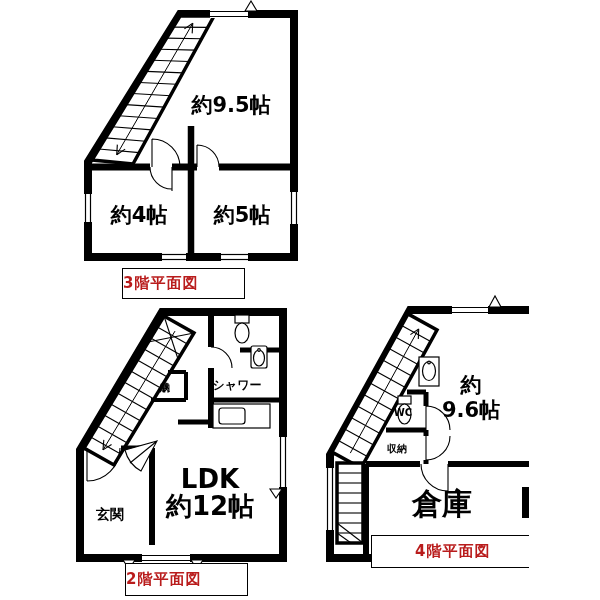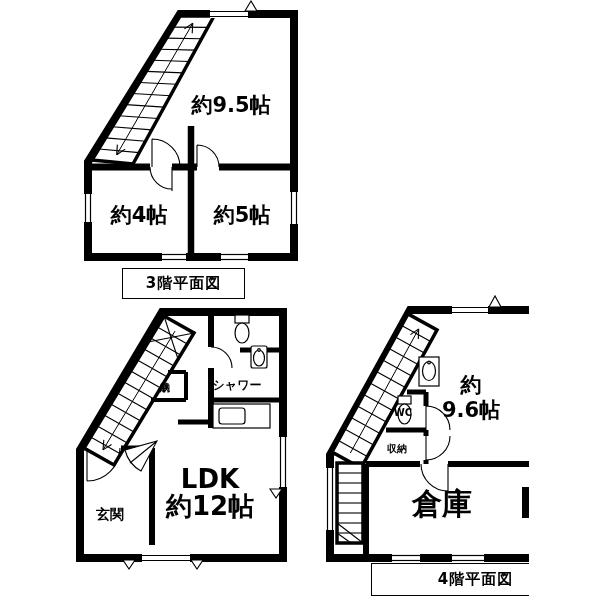--- a/index.html
+++ b/index.html
@@ -15,22 +15,22 @@
   .tri{fill:#fff;stroke:#000;stroke-width:1.1;}
   text{font-family:"DejaVu Sans",sans-serif;font-weight:bold;fill:#000;text-anchor:middle;}
   .f23{font-size:21px;}
   .f26{font-size:26px;}
   .f30{font-size:30px;}
   .f14{font-size:14px;}
   .f12{font-size:12px;}
   .f10{font-size:10px;}
   .vert{writing-mode:vertical-rl;text-orientation:upright;text-anchor:start;}
   .title-box{position:absolute;border:1.6px solid #000;background:#fff;
-             display:flex;align-items:center;justify-content:center;
-             font-weight:bold;font-size:15px;color:#000000;letter-spacing:1px;}
+             display:flex;align-items:center;
+             font-weight:bold;font-size:15px;color:#b91c1c;letter-spacing:1px;}
 </style>
 </head>
 <body>
 
 <div id="canvas">
 <svg width="600" height="600" viewBox="0 0 600 600">
 
   <g>
     <path class="wall-outer" d="M180,14 L294,14 L294,257 L88,257 L88,162 Z"></path>
     <g>
@@ -271,16 +271,19 @@
     <text class="f23" x="471" y="417">9.6帖</text>
     <text class="f30" x="442" y="514">倉庫</text>
     <text class="f10" x="403" y="416">WC</text>
     <text class="f10" x="397" y="452">収納</text>
   </g>
 </svg>
 
 <div class="title-box" style="left:122px;top:268px;width:121px;height:29px;">
   <span>3階平面図</span>
 </div>
-<div class="title-box" style="left:371px;top:563px;width:121px;height:31px;padding-left:43px;">
+<div class="title-box" style="left:125px;top:563px;width:121px;height:31px;">
+  <span>2階平面図</span>
+</div>
+<div class="title-box" style="left:371px;top:535px;width:121px;height:31px;padding-left:43px;">
   <span>4階平面図</span>
 </div>
 </div>
 
 </body></html>

